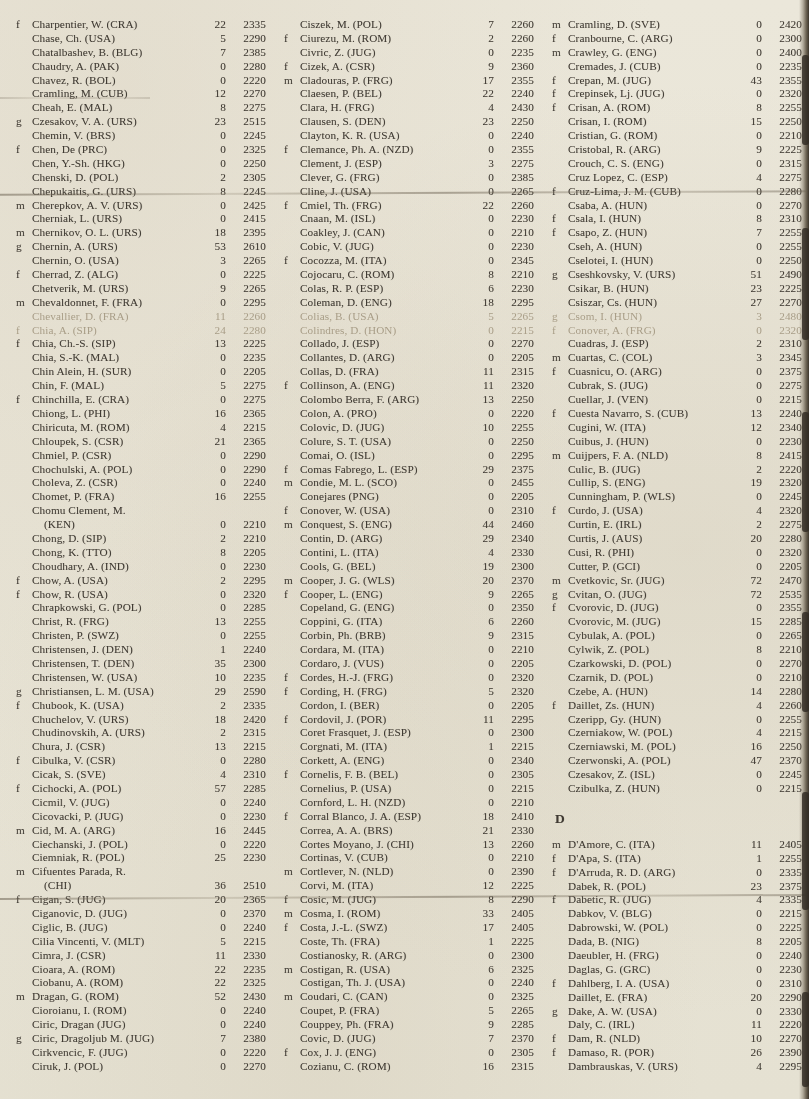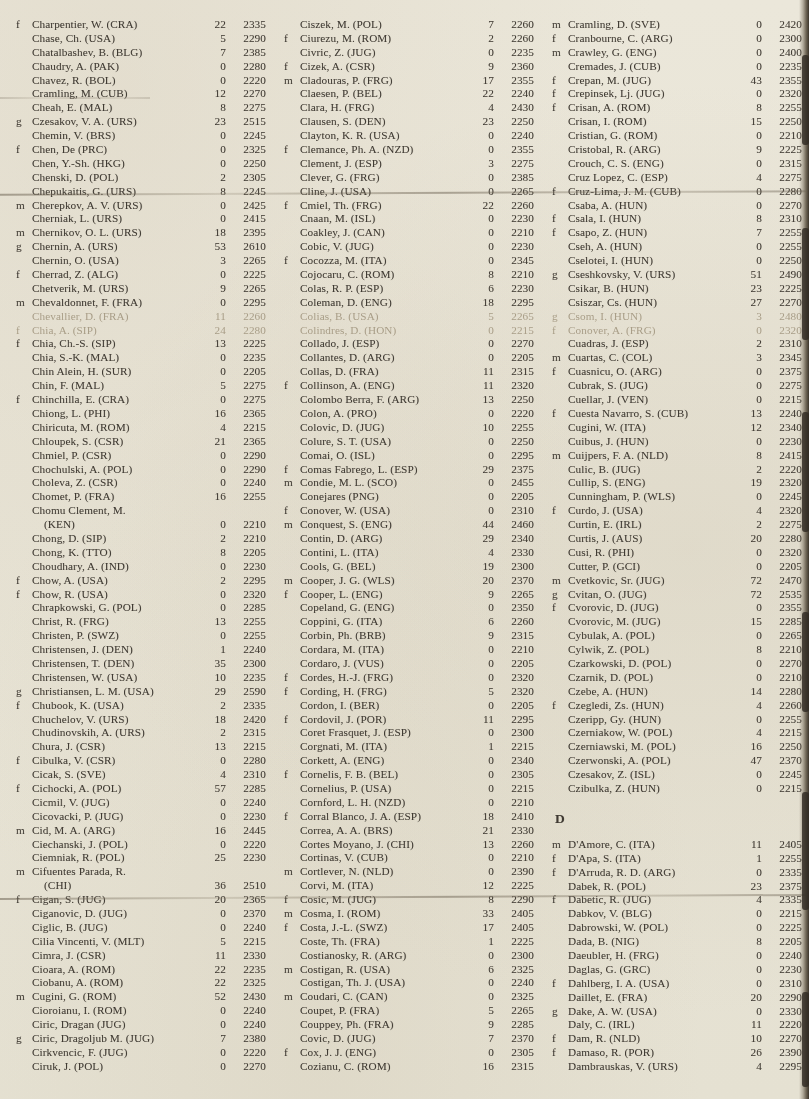--- a/index.html
+++ b/index.html
@@ -470,21 +470,21 @@
           <span class="r">2235</span>
         </div>
         <div class="row">
           <span class="t"></span>
           <span class="n">Ciobanu, A. (ROM)</span>
           <span class="g">22</span>
           <span class="r">2325</span>
         </div>
         <div class="row">
           <span class="t">m</span>
-          <span class="n">Cugini, G. (ROM)</span>
+          <span class="n">Dragan, G. (ROM)</span>
           <span class="g">52</span>
           <span class="r">2430</span>
         </div>
         <div class="row">
           <span class="t"></span>
           <span class="n">Cioroianu, I. (ROM)</span>
           <span class="g">0</span>
           <span class="r">2240</span>
         </div>
         <div class="row">
@@ -1260,21 +1260,21 @@
           <span class="r">2210</span>
         </div>
         <div class="row">
           <span class="t"></span>
           <span class="n">Czebe, A. (HUN)</span>
           <span class="g">14</span>
           <span class="r">2280</span>
         </div>
         <div class="row">
           <span class="t">f</span>
-          <span class="n">Czegledi, Zs. (HUN)</span>
+          <span class="n">Daillet, Zs. (HUN)</span>
           <span class="g">4</span>
           <span class="r">2260</span>
         </div>
         <div class="row">
           <span class="t"></span>
           <span class="n">Czeripp, Gy. (HUN)</span>
           <span class="g">0</span>
           <span class="r">2255</span>
         </div>
         <div class="row">

